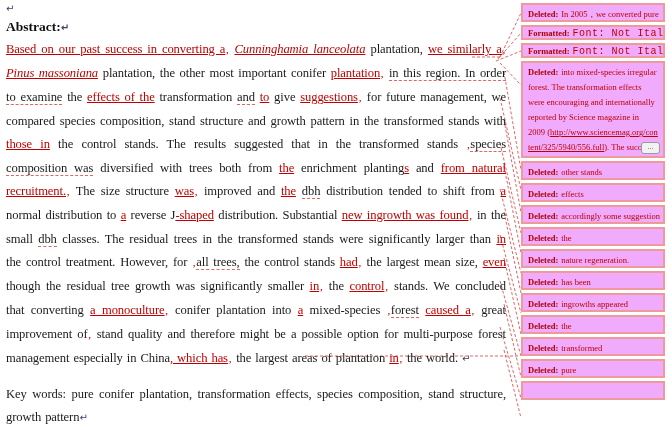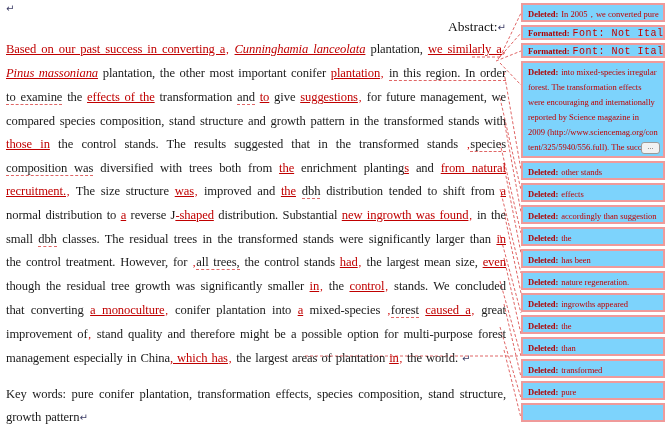--- a/index.html
+++ b/index.html
@@ -3,46 +3,46 @@
 <meta charset="utf-8">
 <style>
   html,body{margin:0;padding:0;background:#ffffff;width:672px;height:430px;overflow:hidden;
     font-family:"Liberation Serif",serif;}
   #page{position:relative;width:672px;height:430px;background:#fff;}
 
   
   #doc-column{position:absolute;left:6px;top:0;width:500px;}
   .pilcrow-line{height:13px;line-height:13px;}
   .pm{color:#3d3d66;font-size:10px;font-family:"DejaVu Sans",sans-serif;}
-  #abstract-heading{font-weight:normal;font-size:13.5px;color:#111;margin-top:3px;height:22px;line-height:22px;text-align:right;}
+  #abstract-heading{font-weight:bold;font-size:13.5px;color:#111;margin-top:3px;height:22px;line-height:22px;}
   .body-par{font-size:12.6px;line-height:23px;text-align:justify;color:#1b1b1b;
     letter-spacing:-0.1px;word-spacing:1px;}
   #keywords-par{margin-top:12px;}
 
   .run-b{color:#1b1b1b;}
   .run-bd{color:#1b1b1b;border-bottom:1px dashed #e06666;}
   .run-r{color:#c00000;text-decoration:underline;text-decoration-color:#c00000;}
   .run-ri{color:#c00000;text-decoration:underline;font-style:italic;}
   .run-rm{color:#cc0000;font-size:9px;font-weight:bold;margin:0 1px;}
 
   
   #connector-svg{position:absolute;left:0;top:0;pointer-events:none;}
 
   
   #balloon-column{position:absolute;left:521px;top:3px;width:144px;display:flex;
     flex-direction:column;gap:3px;}
-  .balloon{box-sizing:border-box;background:#7dd3fc;border:2px solid #ef9a9a;border-radius:0;
+  .balloon{box-sizing:border-box;background:#f0abfc;border:2px solid #ef9a9a;border-radius:0;
     padding:2px 5px;font-size:8.5px;line-height:12px;color:#c00000;white-space:nowrap;
     overflow:hidden;position:relative;}
   .balloon .bl-label{font-weight:bold;color:#b00000;margin-right:3px;}
   .balloon.sm{height:19px;line-height:14px;}
   .balloon.fmt{height:15px;line-height:10px;padding-top:1px;}
   .balloon.fmt .bl-text{font-family:"Liberation Mono",monospace;font-size:10px;letter-spacing:0.5px;}
   .balloon.lg{height:97px;white-space:normal;line-height:15px;}
-  .balloon.lg .bl-link{word-break:break-all;}
+  .balloon.lg .bl-link{text-decoration:underline;word-break:break-all;}
   .more-btn{position:absolute;right:3px;bottom:2px;width:17px;height:10px;background:#f2f2f2;
     border:1px solid #9a9a9a;border-radius:3px;font-size:8px;line-height:7px;color:#555;
     text-align:center;font-family:"Liberation Sans",sans-serif;cursor:pointer;}
 </style>
 </head>
 <body>
 
 <div id="page">
 
   <svg id="connector-svg" width="672" height="430">
@@ -83,25 +83,24 @@
     </div>
   </div>
 
   <div id="balloon-column">
       <div class="balloon sm"><span class="bl-label">Deleted:</span><span class="bl-text">In 2005，we converted pure</span></div>
       <div class="balloon fmt"><span class="bl-label">Formatted:</span><span class="bl-text">Font: Not Italic</span></div>
       <div class="balloon fmt"><span class="bl-label">Formatted:</span><span class="bl-text">Font: Not Italic</span></div>
       <div class="balloon lg"><span class="bl-label">Deleted:</span><span class="bl-text">into mixed-species irregular forest. The transformation effects were encouraging and internationally reported by Science magazine in 2009 (</span><span class="bl-link">http://www.sciencemag.org/content/325/5940/556.full</span><span class="bl-text">). The success</span><span class="more-btn">...</span></div>
       <div class="balloon sm"><span class="bl-label">Deleted:</span><span class="bl-text">other stands</span></div>
       <div class="balloon sm"><span class="bl-label">Deleted:</span><span class="bl-text">effects</span></div>
-      <div class="balloon sm"><span class="bl-label">Deleted:</span><span class="bl-text">accordingly than suggestion</span></div>
+      <div class="balloon sm"><span class="bl-label">Deleted:</span><span class="bl-text">accordingly some suggestion</span></div>
       <div class="balloon sm"><span class="bl-label">Deleted:</span><span class="bl-text">the</span></div>
+      <div class="balloon sm"><span class="bl-label">Deleted:</span><span class="bl-text">nature regeneration.</span></div>
       <div class="balloon sm"><span class="bl-label">Deleted:</span><span class="bl-text">has been</span></div>
-      <div class="balloon sm"><span class="bl-label">Deleted:</span><span class="bl-text">nature regeneration.</span></div>
       <div class="balloon sm"><span class="bl-label">Deleted:</span><span class="bl-text">ingrowths appeared</span></div>
       <div class="balloon sm"><span class="bl-label">Deleted:</span><span class="bl-text">the</span></div>
-      <div class="balloon sm"><span class="bl-label">Deleted:</span><span class="bl-text">than</span></div>
       <div class="balloon sm"><span class="bl-label">Deleted:</span><span class="bl-text">transformed</span></div>
       <div class="balloon sm"><span class="bl-label">Deleted:</span><span class="bl-text">pure</span></div>
       <div class="balloon sm"></div>
     </div>
 
 </div>
 
 </body></html>

